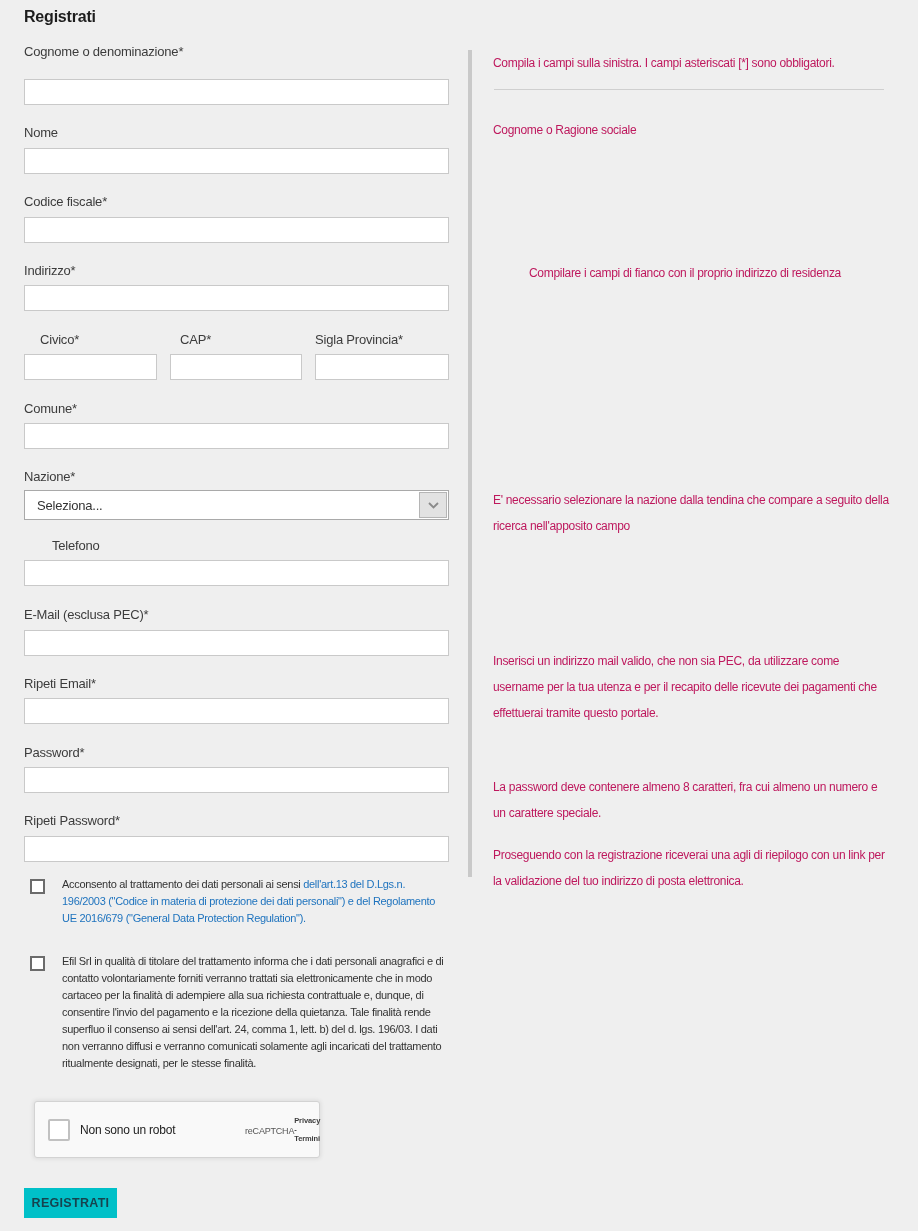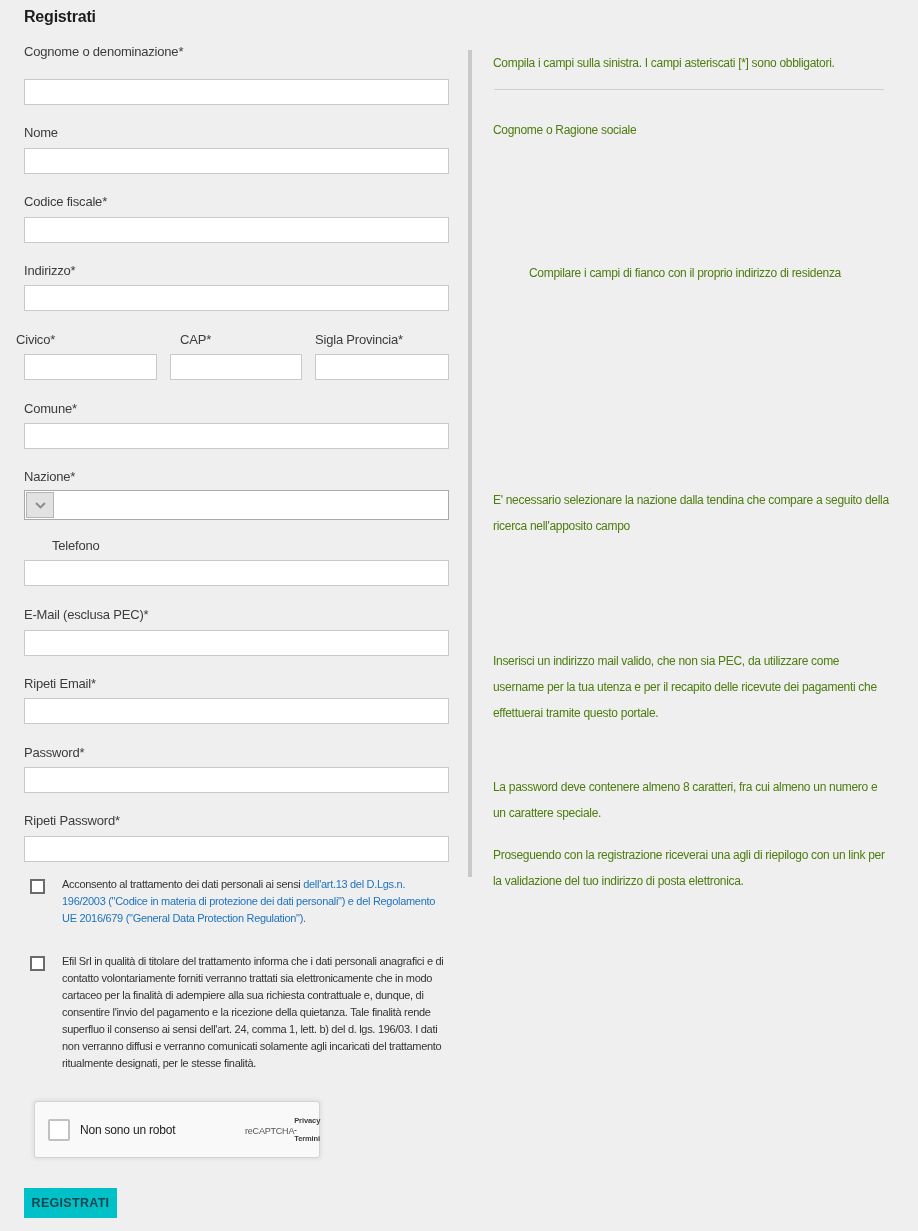--- a/index.html
+++ b/index.html
@@ -65,21 +65,21 @@
   .consent-text{
     font-size:11px;line-height:17px;letter-spacing:-0.3px;
     color:#333;width:388px;
   }
   .lnk{color:#1e73be;text-decoration:none;cursor:pointer;}
   
   .vdiv{left:468px;top:50px;width:4px;height:827px;background:#c9c9c9;}
   .help{
     left:493px;width:400px;
     font-size:12px;line-height:26px;letter-spacing:-0.3px;
-    color:#4d7c0f;
+    color:#be185d;
   }
   .hline{left:494px;width:390px;height:1px;background:#cfcfcf;}
   .nowrap{white-space:nowrap;}
   
   .recaptcha{
     left:34px;top:1101px;width:286px;height:57px;
     box-sizing:border-box;
     background:#f9f9f9;
     border:1px solid #d3d3d3;
     border-radius:3px;
@@ -132,37 +132,38 @@
 <div class="grp" style="top:194px;">
   <div class="fld-label">Codice fiscale*</div>
 </div>
 <div class="grp" style="top:217px;"><input class="txt-input" type="text" value="" style=""></div>
 
 <div class="grp" style="top:263px;">
   <div class="fld-label">Indirizzo*</div>
 </div>
 <div class="grp" style="top:285px;"><input class="txt-input" type="text" value="" style=""></div>
 
-<div class="abs fld-label" style="left:16px;top:332px;">Civico*</div>
+<div class="abs fld-label" style="left:40px;top:332px;">Civico*</div>
 <div class="abs fld-label" style="left:180px;top:332px;">CAP*</div>
 <div class="abs fld-label" style="left:315px;top:332px;">Sigla Provincia*</div>
 <div class="abs" style="left:24px;top:354px;width:133px;"><input class="txt-input" type="text" value="" style=""></div>
 <div class="abs" style="left:170px;top:354px;width:132px;"><input class="txt-input" type="text" value="" style=""></div>
 <div class="abs" style="left:315px;top:354px;width:134px;"><input class="txt-input" type="text" value="" style=""></div>
 
 <div class="grp" style="top:401px;">
   <div class="fld-label">Comune*</div>
 </div>
 <div class="grp" style="top:423px;"><input class="txt-input" type="text" value="" style=""></div>
 
 <div class="grp" style="top:469px;">
   <div class="fld-label">Nazione*</div>
 </div>
 <div class="grp" style="top:490px;">
   <div class="sel">
+    <div class="sel-text">Seleziona...</div>
     <div class="sel-btn">
       <svg class="chev" viewBox="0 0 11 7">
         <polyline points="1,1 5.5,5.5 10,1" fill="none" stroke="#8a8a8a" stroke-width="1.8"></polyline>
       </svg>
     </div>
   </div>
 </div>
 
 <div class="grp" style="top:538px;margin-left:28px;">
   <div class="fld-label">Telefono</div>

